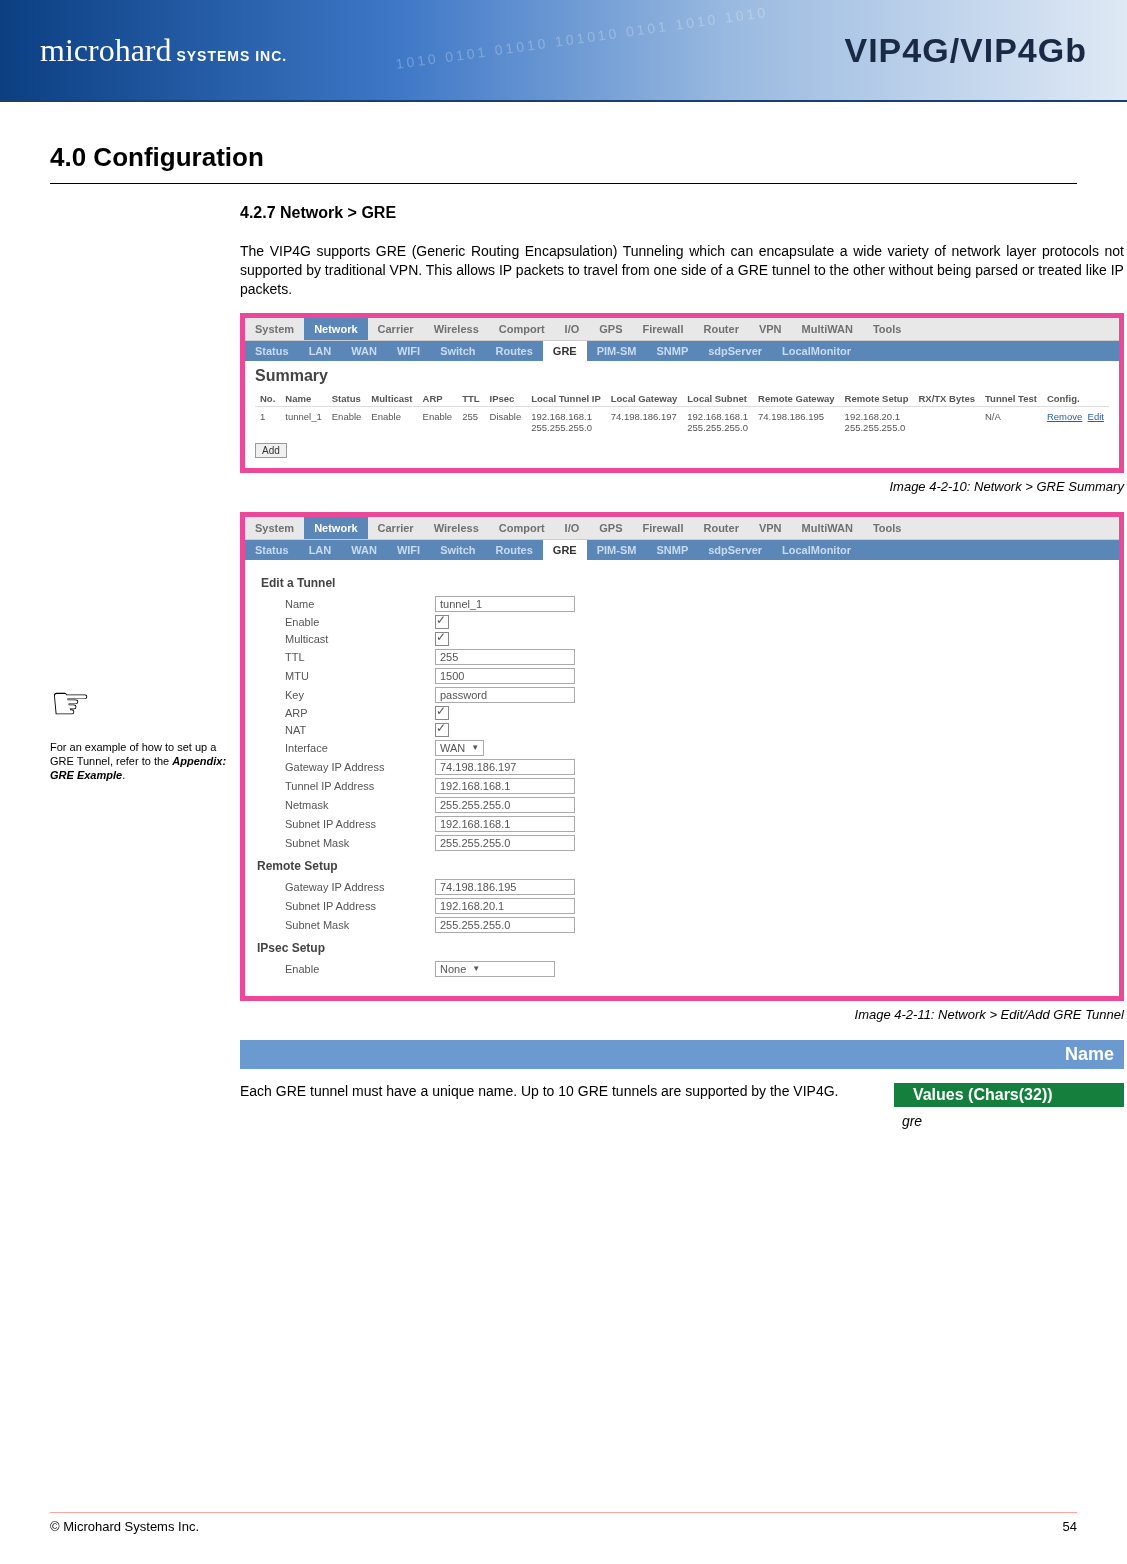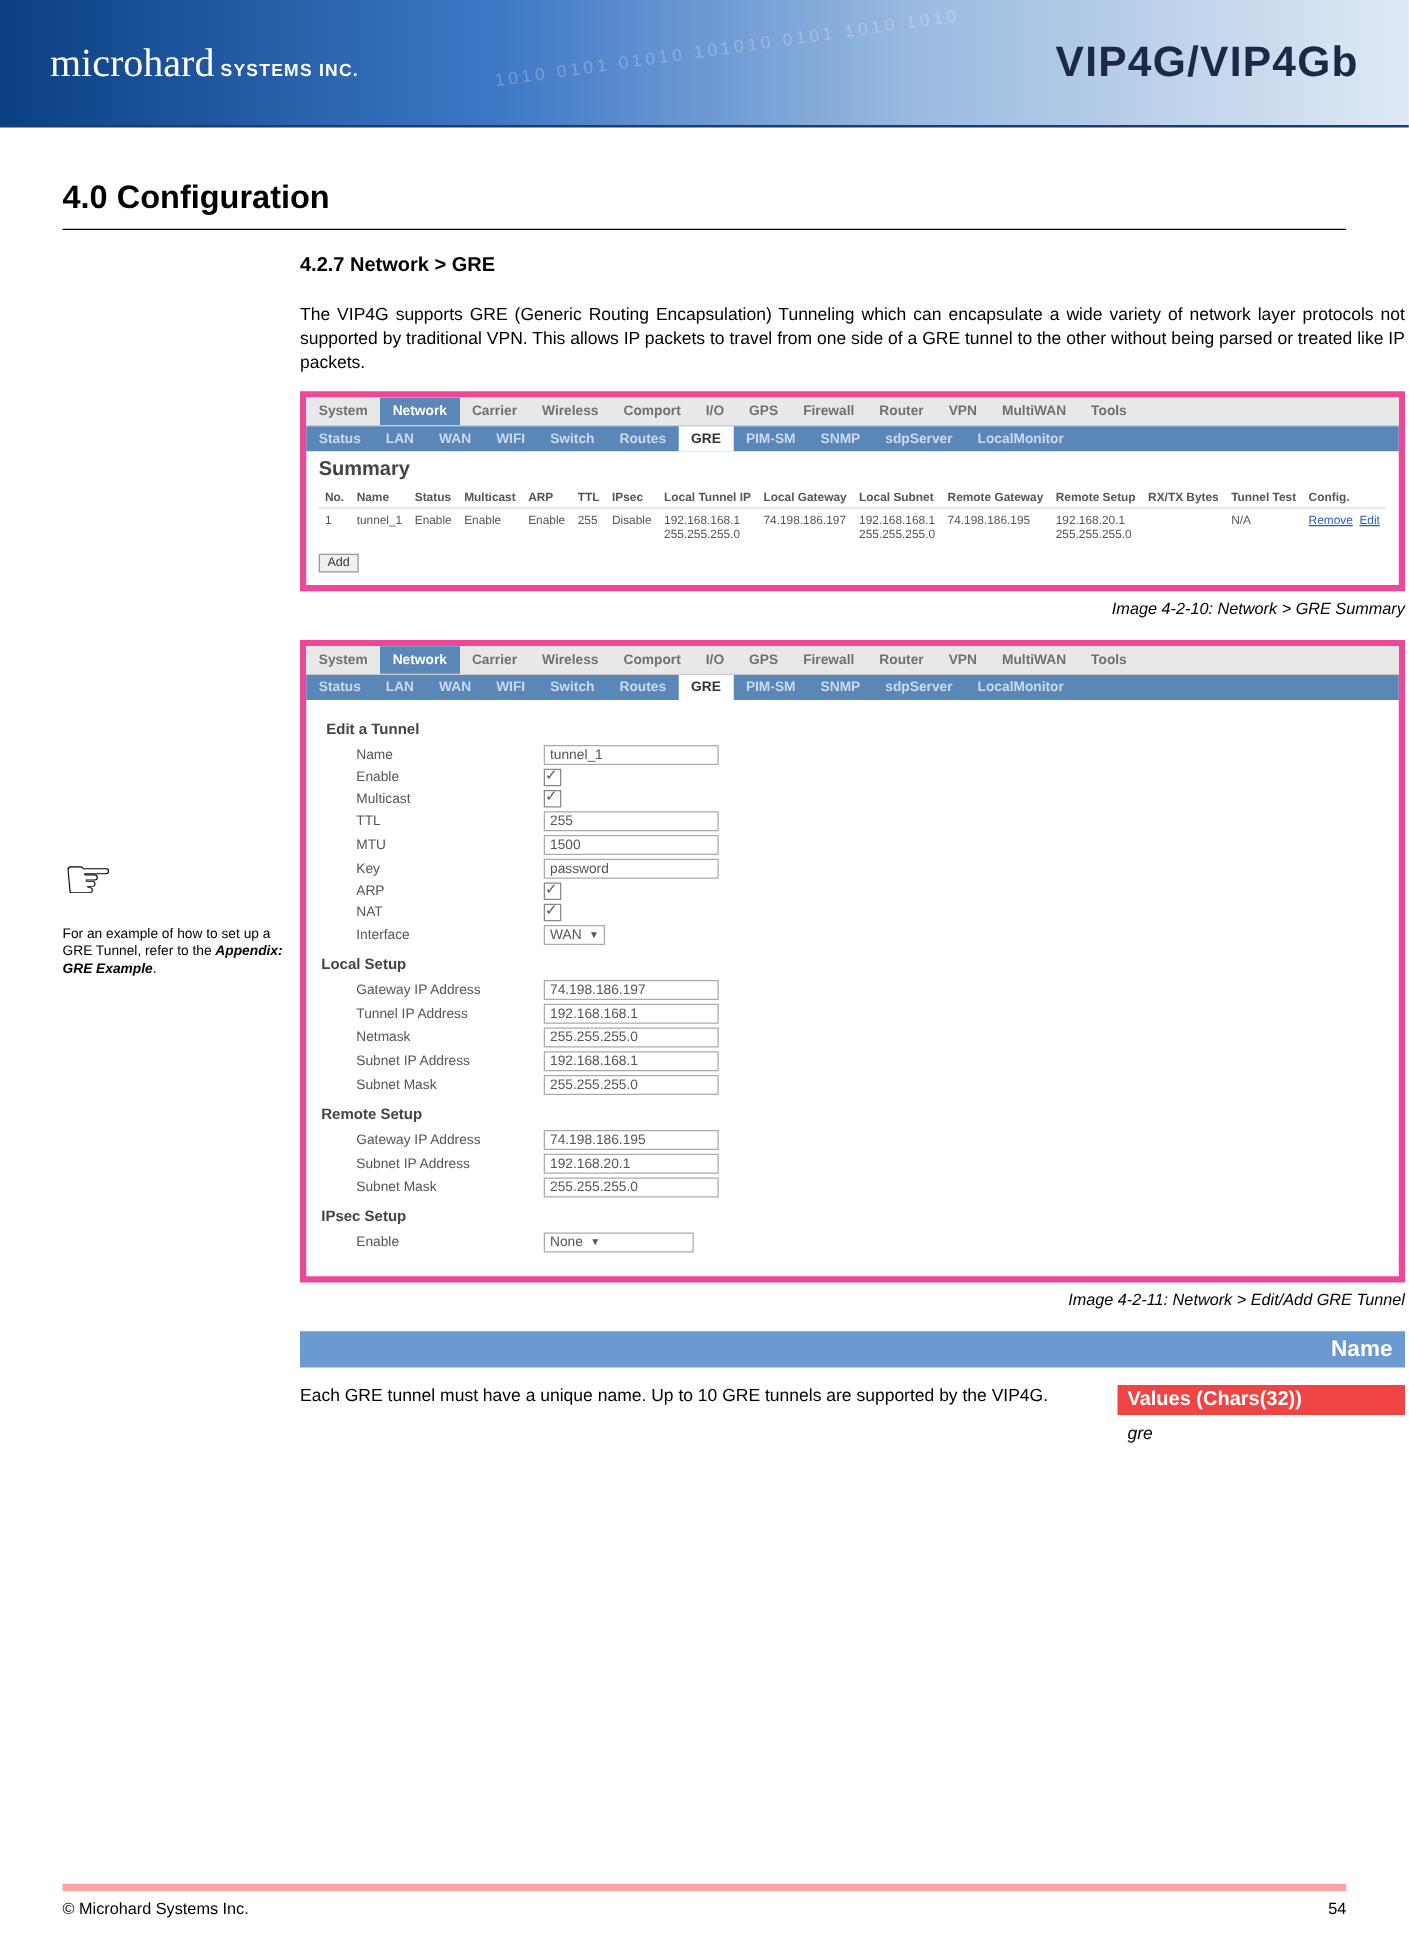--- a/index.html
+++ b/index.html
@@ -245,33 +245,33 @@
   .param-text {
     flex:1;
     font-size:14px;
     text-align:justify;
   }
   .values-box {
     width: 230px;
     flex-shrink:0;
   }
   .values-head {
-    background:#ef4444;color:#fff;font-weight:bold;padding:3px 8px;font-size:16px;
+    background:#15803d;color:#fff;font-weight:bold;padding:3px 19px;font-size:16px;
   }
   .values-val {
     padding:6px 8px;font-style:italic;font-size:14px;
   }
 
   
   .footer {
     position: absolute;
     bottom: 30px;
     left: 50px;
     right: 50px;
-    border-top: 6px solid #fca5a5;
+    border-top: 1px solid #fca5a5;
     padding-top: 6px;
     display: flex;
     justify-content: space-between;
     font-size: 13px;
   }
 
   a.lnk {color:#2a5db0;text-decoration:underline;font-size:9.5px;}
 </style>
 </head>
 <body>
@@ -437,21 +437,20 @@
                 <span class="lbl">NAT</span>
                 <span class="chk checked"></span>
               </div>
             <div class="form-row">
                 <span class="lbl">Interface</span>
                 <span class="sel">
                   <span>WAN</span>
                 </span>
               </div>
 
-            <div class="sect-head" style="margin-left:-4px">Local Setup</div>
             <div class="form-row">
                 <span class="lbl">Gateway IP Address</span>
                 <span class="val-input">74.198.186.197</span>
               </div>
             <div class="form-row">
                 <span class="lbl">Tunnel IP Address</span>
                 <span class="val-input">192.168.168.1</span>
               </div>
             <div class="form-row">
                 <span class="lbl">Netmask</span>

